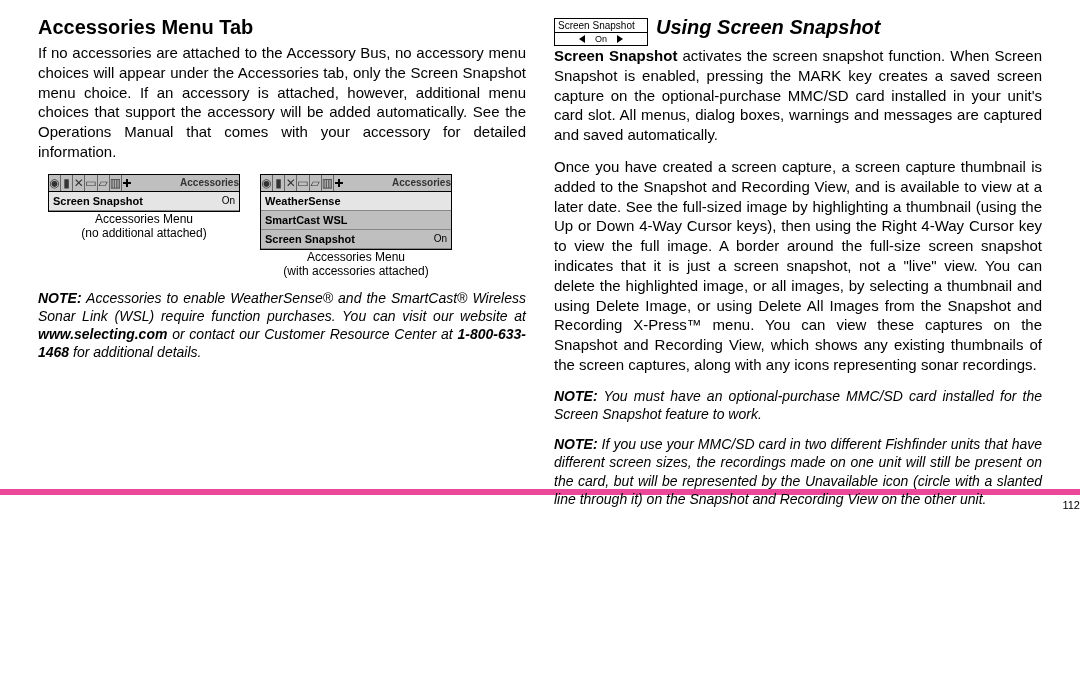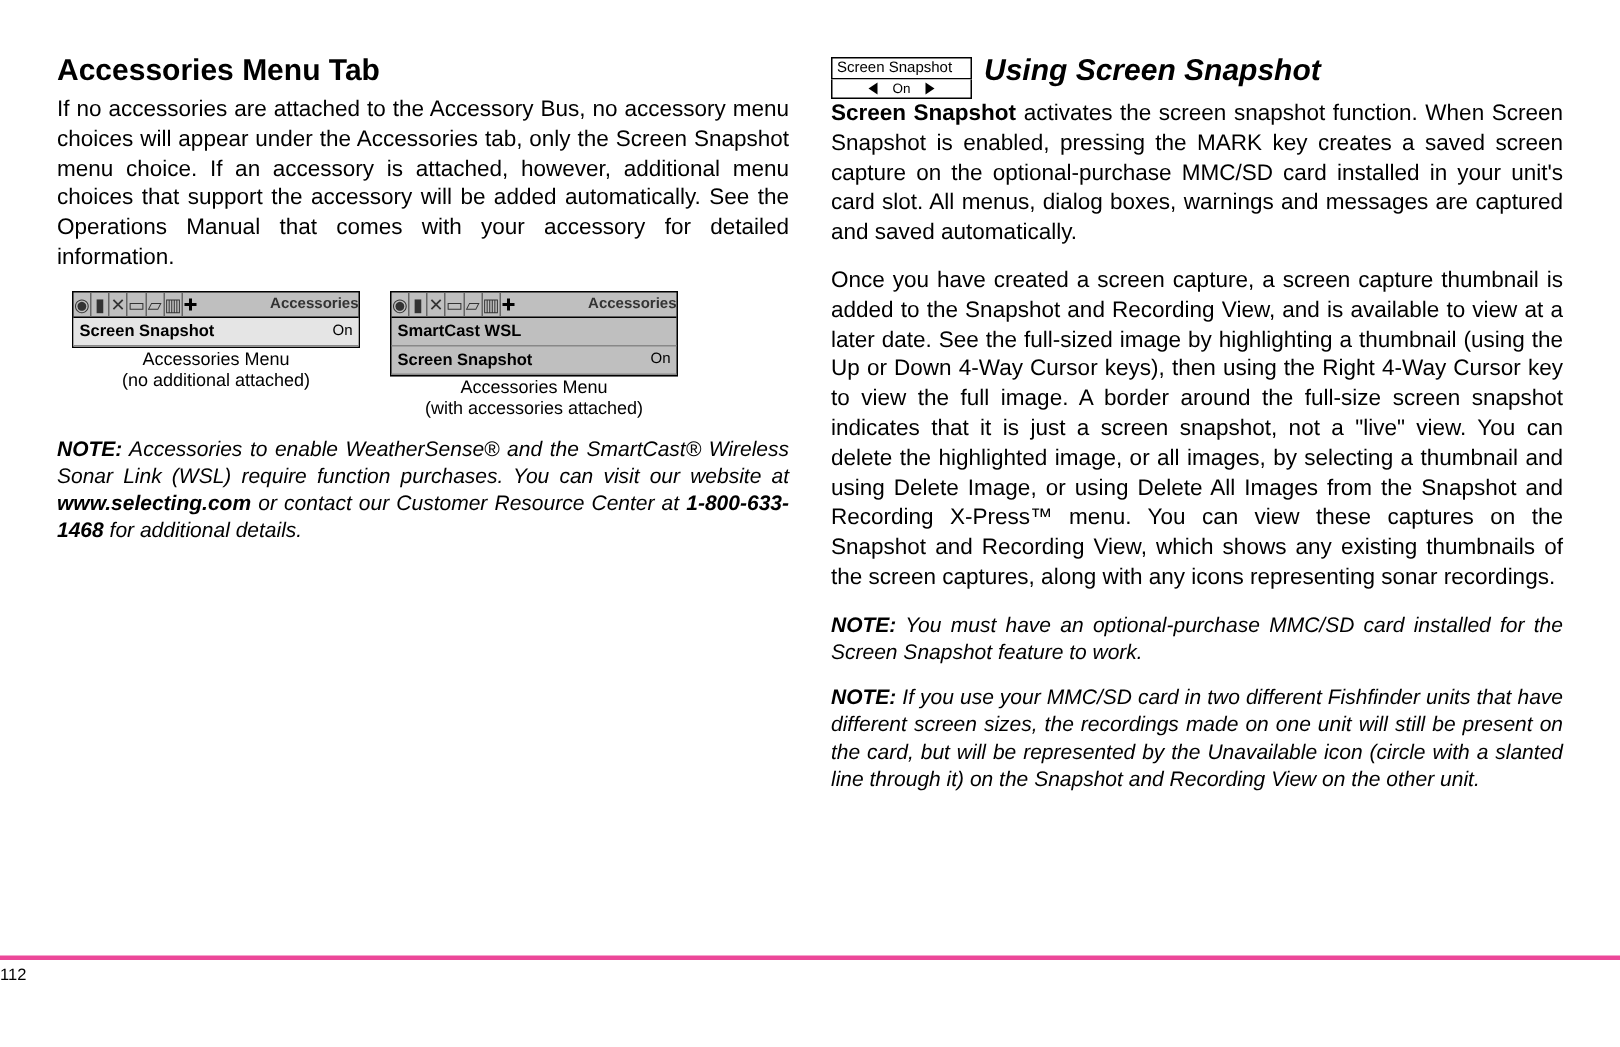--- a/index.html
+++ b/index.html
@@ -6,25 +6,25 @@
     margin: 0;
     padding: 0;
     background: #ffffff;
     font-family: Arial, Helvetica, sans-serif;
     color: #000;
     width: 1080px;
     height: 698px;
     box-sizing: border-box;
   }
   .page {
-    padding: 36px 38px 10px 38px;
+    padding: 16px 38px 10px 38px;
     display: flex;
     gap: 28px;
-    height: 640px;
-    border-bottom: 3px solid #ec4899;
+    height: 495px;
+    border-bottom: 6px solid #ec4899;
     box-sizing: border-box;
   }
   .col {
     flex: 1;
     min-width: 0;
   }
   h2 {
     font-family: "Arial Narrow", Arial, sans-serif;
     font-stretch: condensed;
     font-weight: bold;
@@ -40,21 +40,21 @@
     text-align: justify;
   }
   .note {
     font-style: italic;
     font-size: 14px;
     line-height: 1.3;
   }
   .note .label { font-weight: normal; }
   .note .bold { font-weight: bold; font-style: italic; }
   .pagenum {
-    text-align: left;
+    text-align: right;
     font-size: 11px;
     padding-top: 4px;
     font-family: Arial, sans-serif;
   }
   .figures-row {
     display: flex;
     gap: 20px;
     margin: 4px 0 10px 10px;
     align-items: flex-start;
   }
@@ -188,20 +188,23 @@
             <div class="tab">▮</div>
             <div class="tab">✕</div>
             <div class="tab">▭</div>
             <div class="tab">▱</div>
             <div class="tab">▥</div>
             <div class="tab">
                 <span class="plus"></span>
                 <span>Accessories</span>
               </div>
           </div>
+          <div class="menu-row selected">
+            <span>WeatherSense</span>
+          </div>
           <div class="menu-row">
             <span>SmartCast WSL</span>
           </div>
           <div class="menu-row">
             <span>Screen Snapshot</span>
             <span class="val">On</span>
           </div>
         </div>
         <div class="fig-caption">
           <span>Accessories Menu</span><br>

